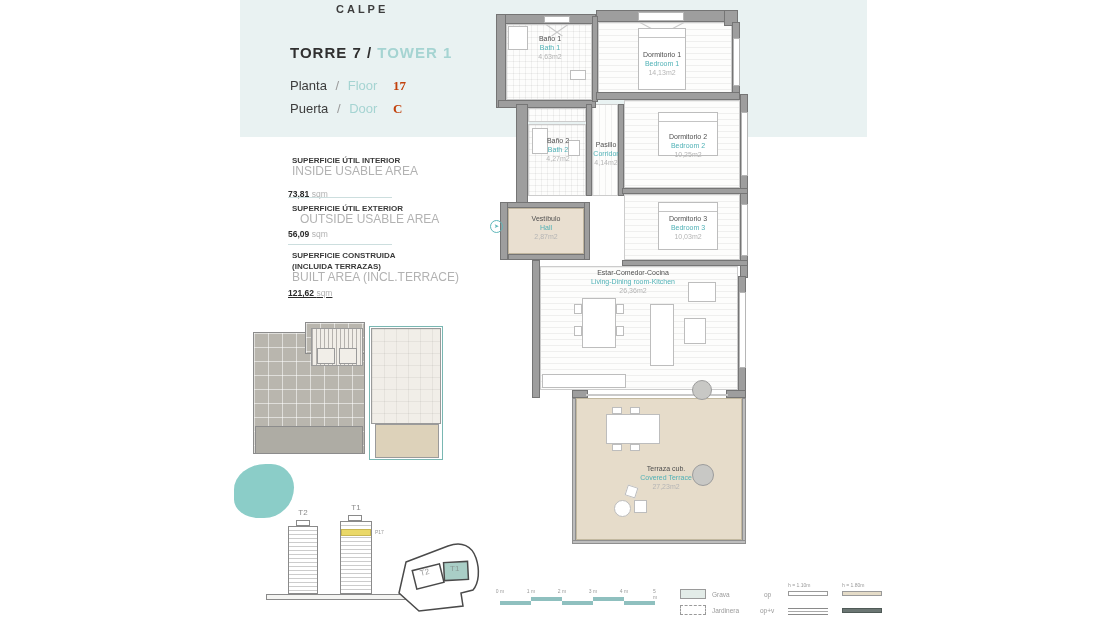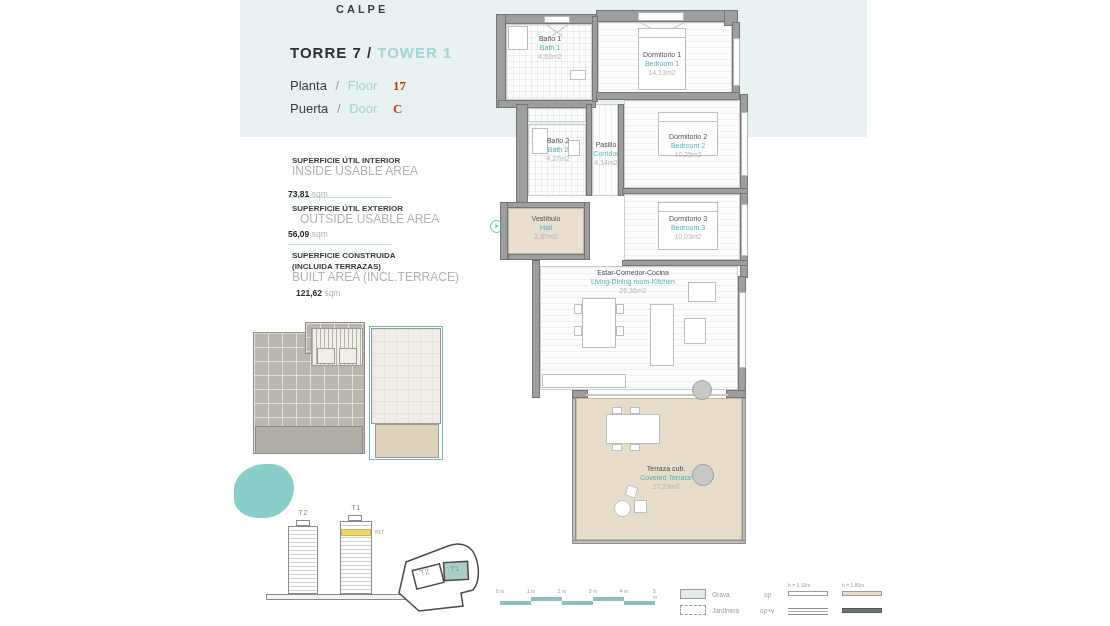--- a/index.html
+++ b/index.html
@@ -112,21 +112,21 @@
   <div class="abs sec-sub" style="left:300px;top:214px;">OUTSIDE USABLE AREA</div>
   <div class="abs sec-val" style="left:288px;top:229px;">
     <span>56,09</span>
     <span class="unit">sqm</span>
   </div>
   <div class="abs divider" style="left:288px;top:244px;width:104px;"></div>
 
   <div class="abs sec-title" style="left:292px;top:250px;">SUPERFICIE CONSTRUIDA</div>
   <div class="abs sec-title" style="left:292px;top:261px;">(INCLUIDA TERRAZAS)</div>
   <div class="abs sec-sub" style="left:292px;top:272px;">BUILT AREA (INCL.TERRACE)</div>
-  <div class="abs sec-val" style="left:296px;top:288px;">
+  <div class="abs sec-val" style="left:288px;top:288px;text-decoration:underline;">
     <span>121,62</span>
     <span class="unit">sqm</span>
   </div>
 
   <div class="abs plan">
 
     <div class="room tile" style="left:18px;top:16px;width:86px;height:76px;"></div>
     <div class="room plank" style="left:110px;top:14px;width:134px;height:72px;"></div>
     <div class="room tile" style="left:40px;top:100px;width:58px;height:14px;"></div>
     <div class="room tile" style="left:40px;top:116px;width:58px;height:72px;"></div>

